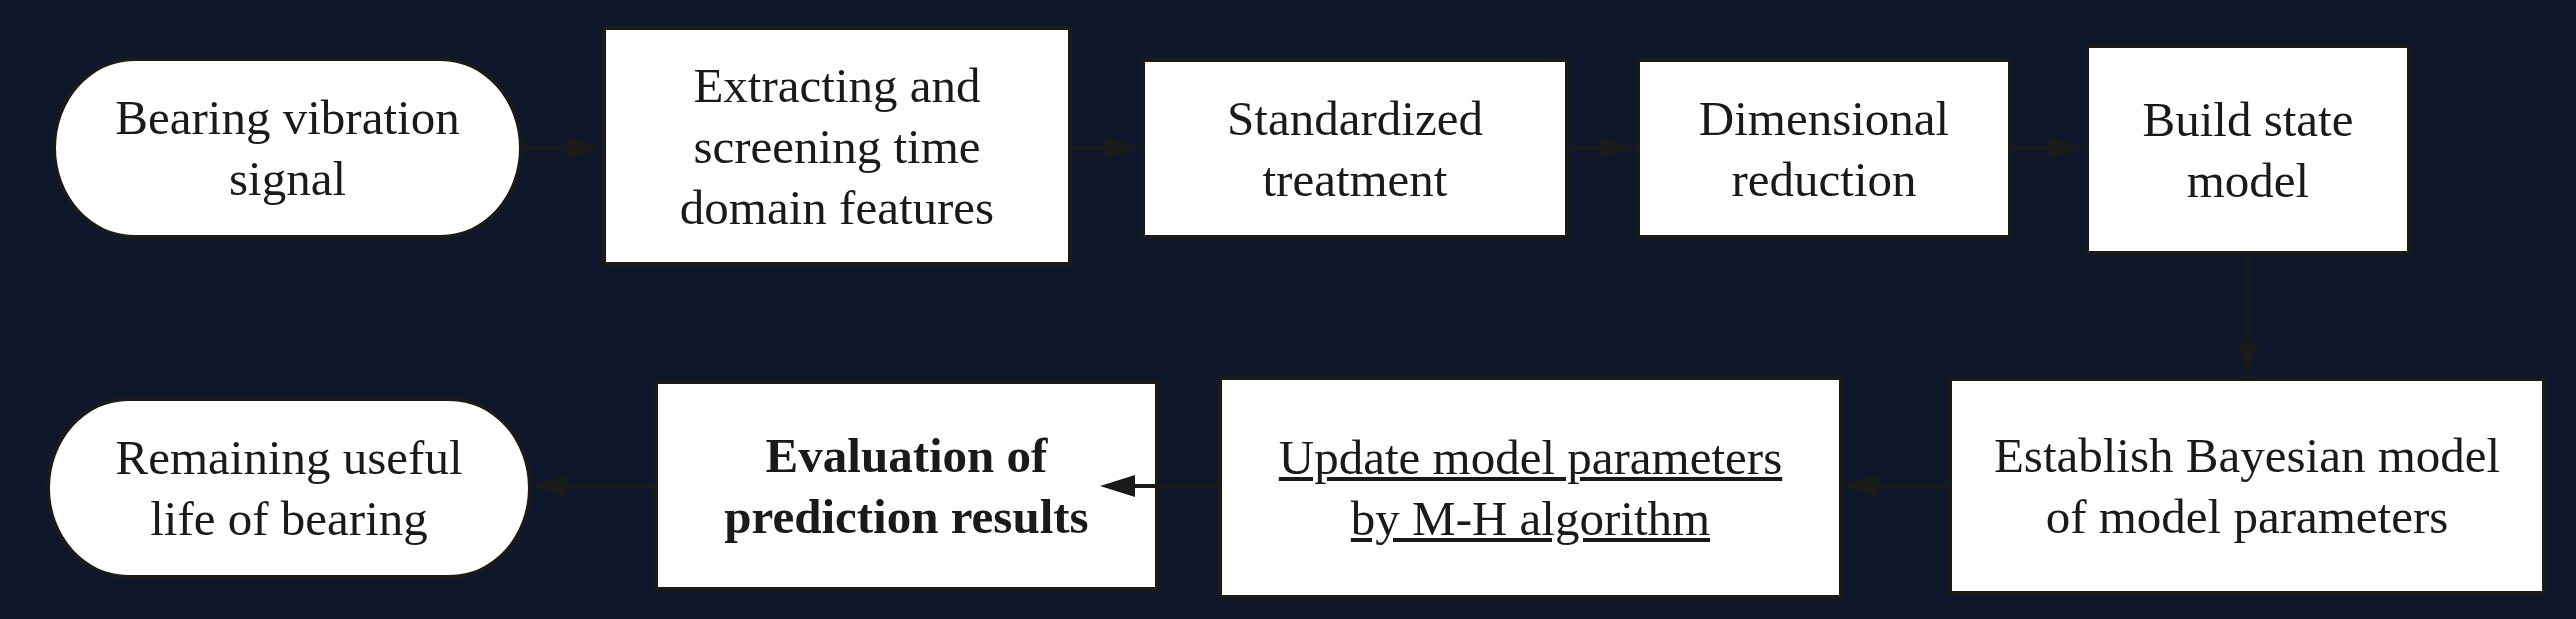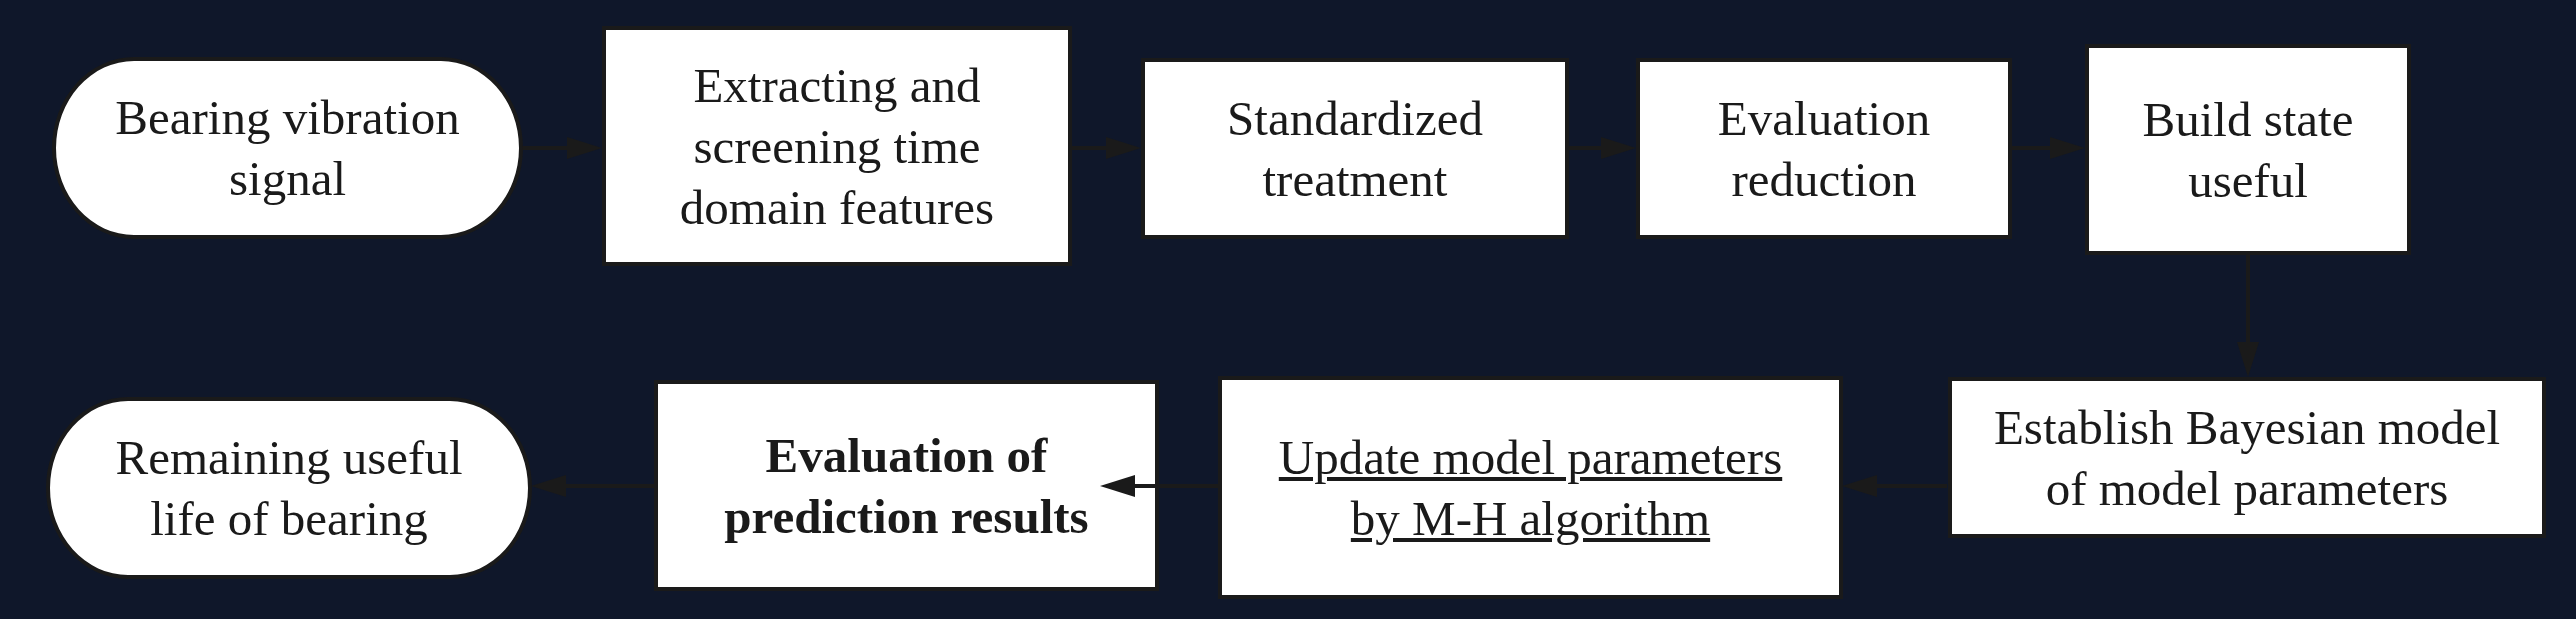--- a/index.html
+++ b/index.html
@@ -26,21 +26,21 @@
     white-space: pre-line;
   }
   .terminator { border-radius: 82px / 50%; }
 
   
   .n1 { left:   52px; top:  57px; width: 471px; height: 182px; }
   .n2 { left:  602px; top:  26px; width: 470px; height: 240px; }
   .n3 { left: 1141px; top:  58px; width: 428px; height: 181px; }
   .n4 { left: 1636px; top:  58px; width: 376px; height: 181px; }
   .n5 { left: 2085px; top:  44px; width: 326px; height: 211px; }
-  .n6 { left: 1948px; top: 377px; width: 598px; height: 161px; }
+  .n6 { left: 1948px; top: 377px; width: 598px; height: 218px; }
   .n7 { left: 1218px; top: 376px; width: 625px; height: 223px; text-decoration: underline; }
   .n8 { left:  654px; top: 380px; width: 505px; height: 211px; font-weight: bold; }
   .n9 { left:   46px; top: 397px; width: 486px; height: 182px; justify-content: center; }
 
   
   .arrow { position: absolute; }
   .arrow .stem { position: absolute; background: #1a1a1a; }
   .arrow .head { position: absolute; width: 0; height: 0; }
 
   .arrow-h { height: 22px; }
@@ -92,27 +92,27 @@
 screening time
 domain features</span>
   </div>
 
   <div class="node n3">
     <span>Standardized
 treatment</span>
   </div>
 
   <div class="node n4">
-    <span>Evaluation
+    <span>Dimensional
 reduction</span>
   </div>
 
   <div class="node n5">
     <span>Build state
-useful</span>
+model</span>
   </div>
 
   <div class="node n6">
     <span>Establish Bayesian model
 of model parameters</span>
   </div>
 
   <div class="node n7">
     <span>Update model parameters
 by M-H algorithm</span>

